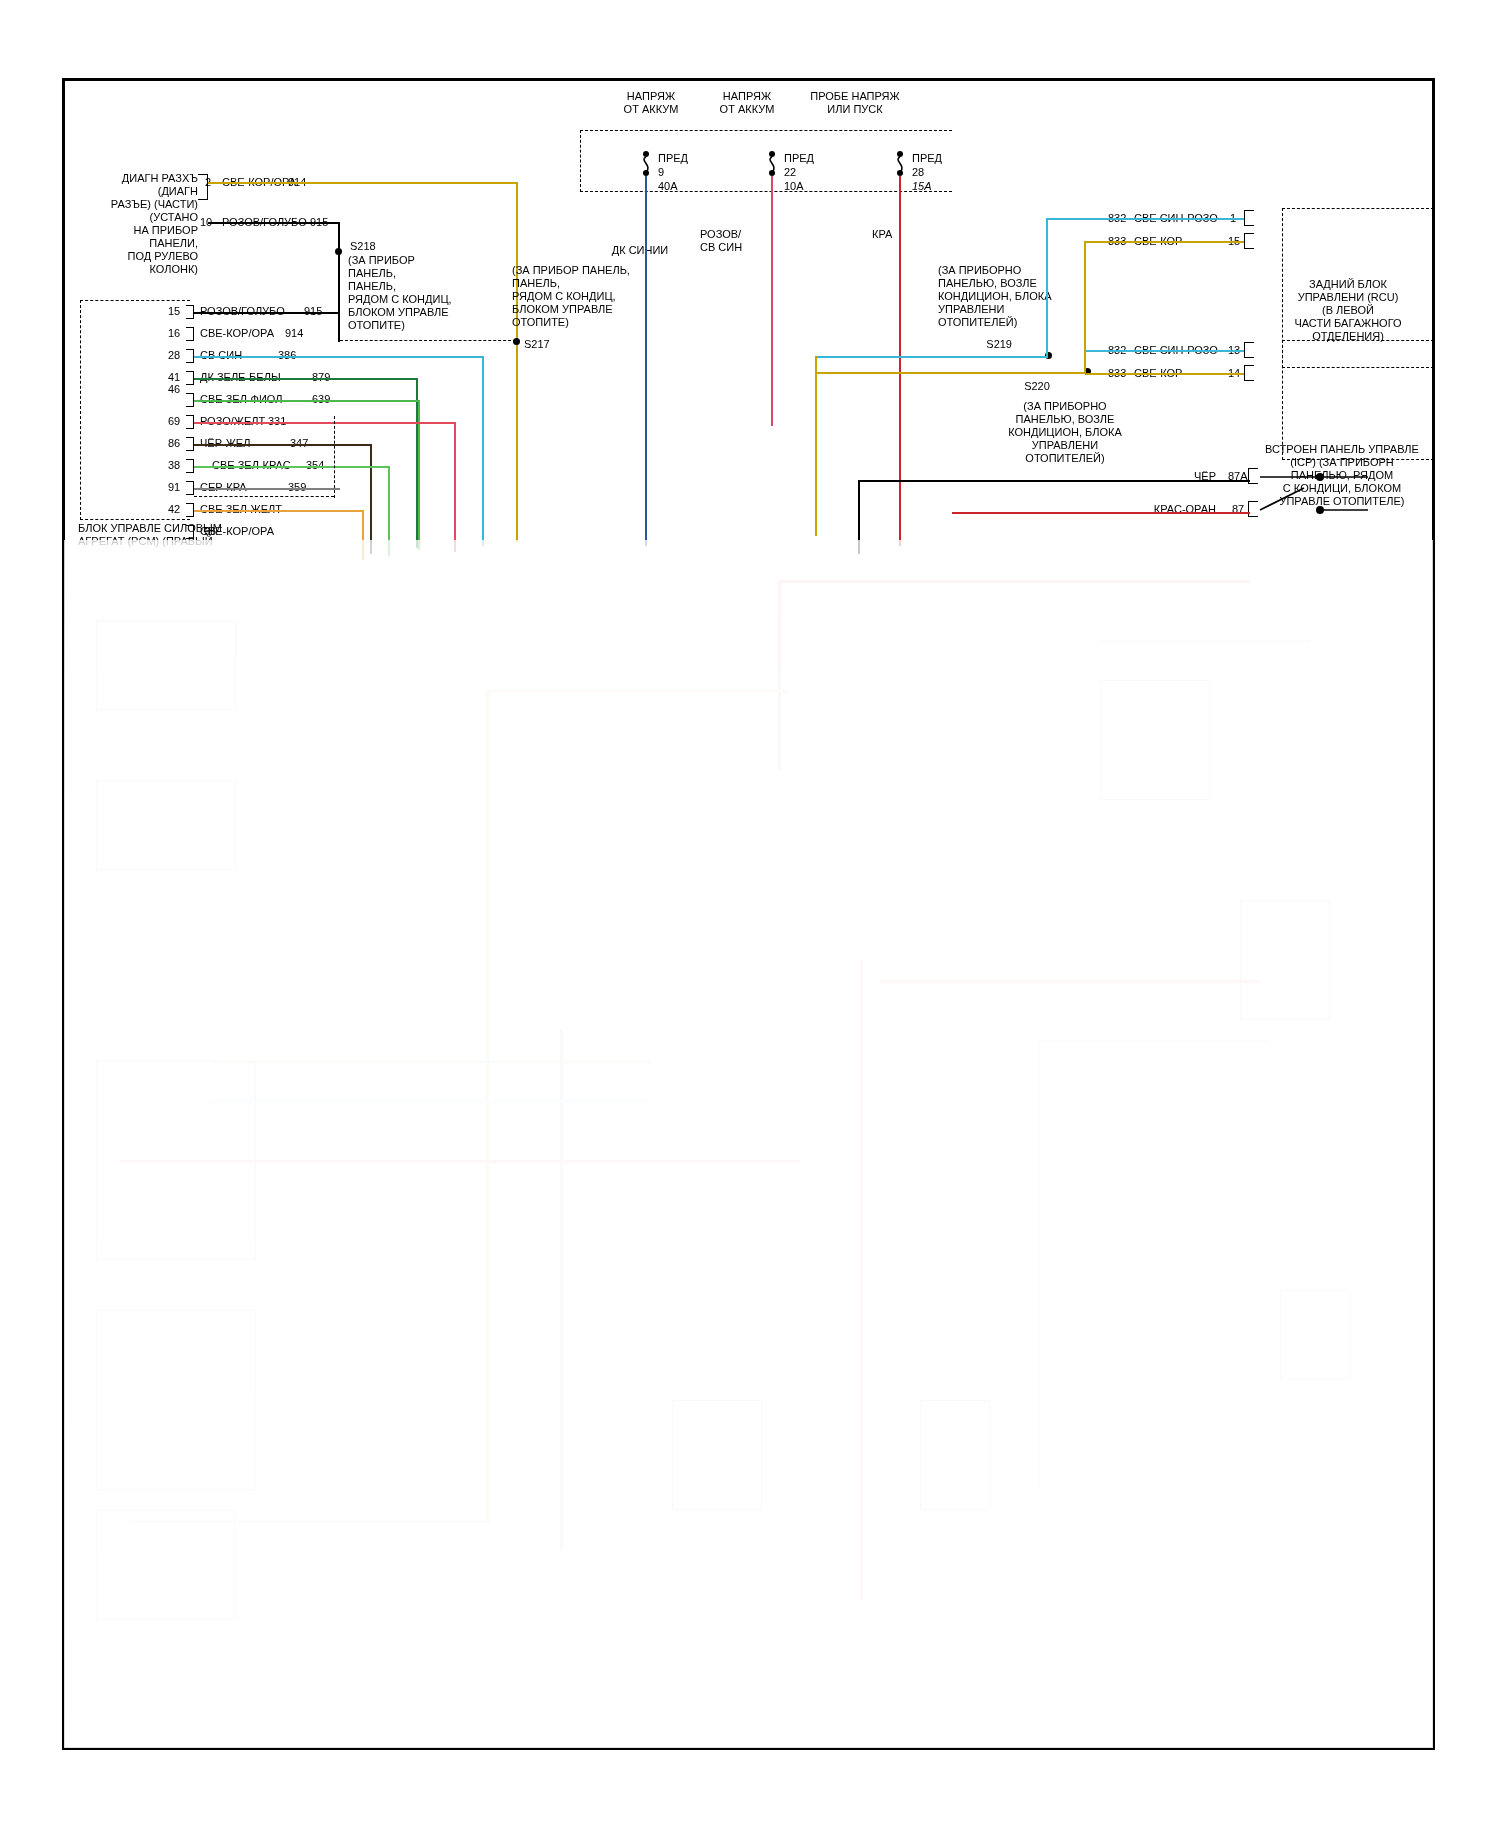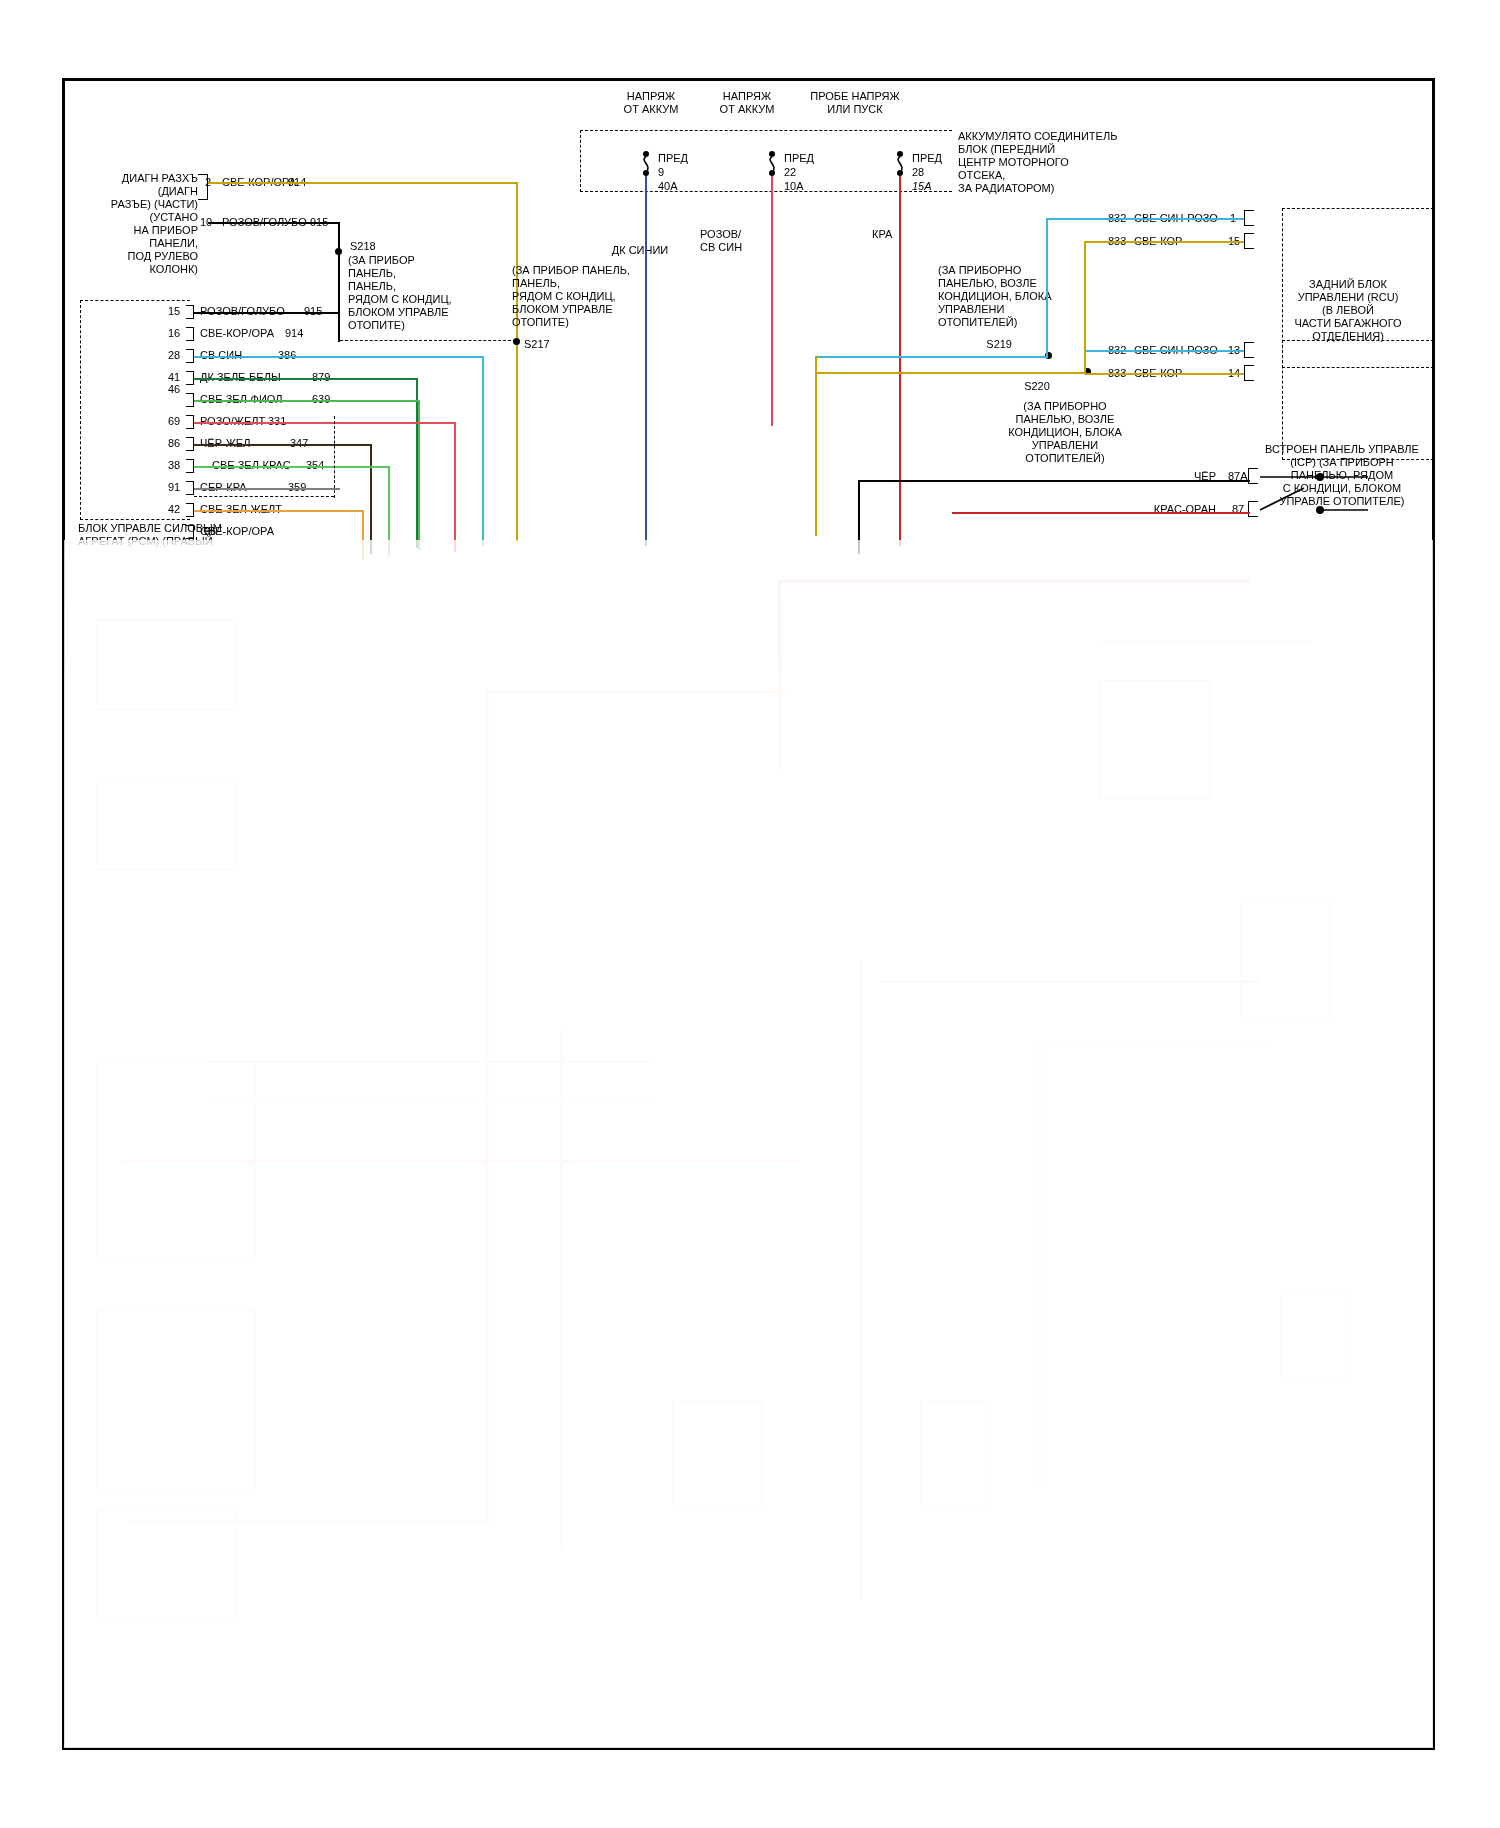--- a/index.html
+++ b/index.html
@@ -104,25 +104,20 @@
 
   <div class="lbl c" style="left:596px; top:90px; width:110px;">НАПРЯЖ
 ОТ АККУМ</div>
   <div class="lbl c" style="left:692px; top:90px; width:110px;">НАПРЯЖ
 ОТ АККУМ</div>
   <div class="lbl c" style="left:790px; top:90px; width:130px;">ПРОБЕ НАПРЯЖ
 ИЛИ ПУСК</div>
 
   <div class="dash-box" style="left:580px; top:130px; width:372px; height:62px; border-right:none;"></div>
 
-  <div class="lbl" style="left:958px; top:130px; width:180px;">АККУМУЛЯТО СОЕДИНИТЕЛЬ
-БЛОК (ПЕРЕДНИЙ
-ЦЕНТР МОТОРНОГО
-ОТСЕКА,
-ЗА РАДИАТОРОМ)</div>
 
   <div style="position:absolute; left:636px; top:150px;">
     <svg width="20" height="26" viewBox="0 0 20 26">
       <circle cx="10" cy="4" r="3" fill="#000"></circle>
       <path d="M10 7 C 3 10, 17 16, 10 22" stroke="#000" stroke-width="1.6" fill="none"></path>
       <circle cx="10" cy="23" r="3" fill="#000"></circle>
     </svg>
   </div>
   <div class="lbl" style="left:658px; top:152px;">ПРЕД</div>
   <div class="lbl" style="left:658px; top:166px;">9</div>

